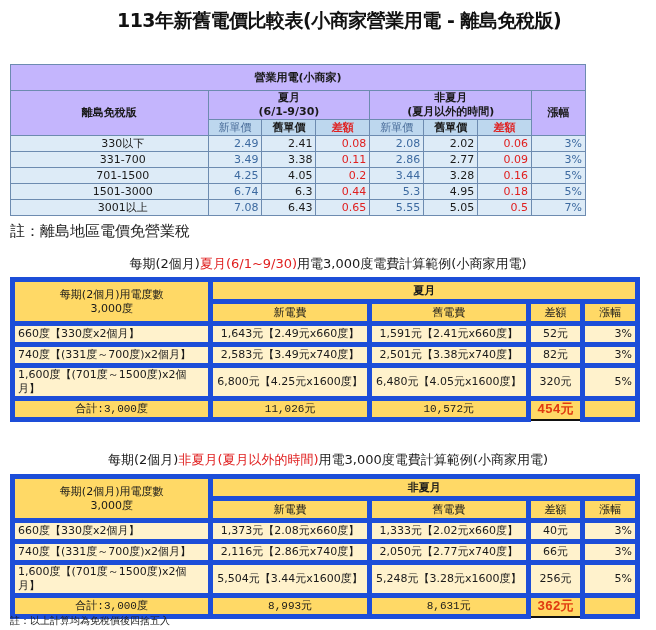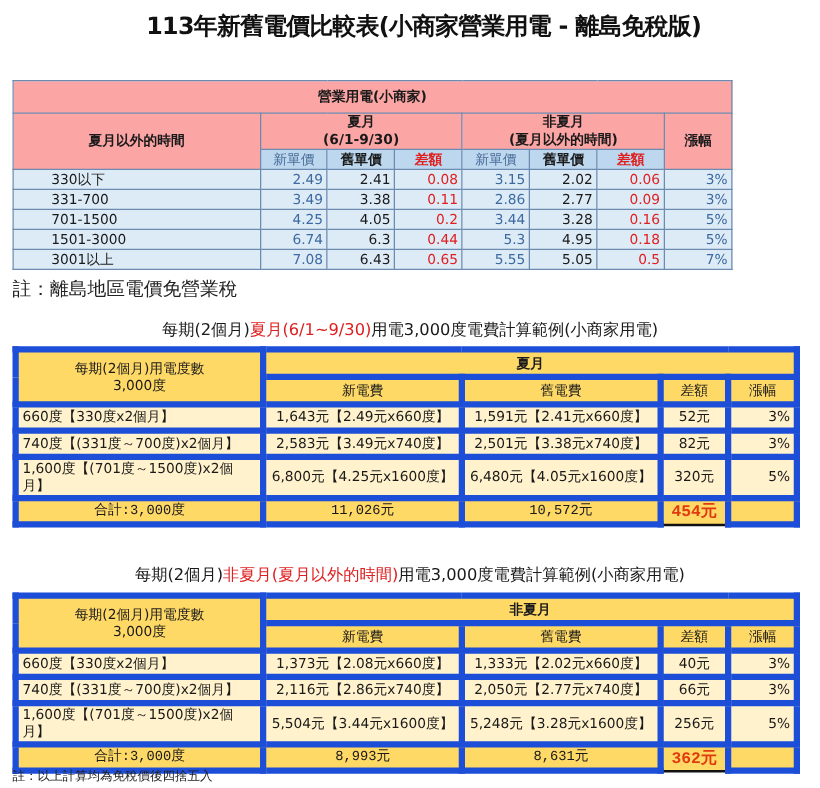--- a/index.html
+++ b/index.html
@@ -16,27 +16,27 @@
   }
   
   table { border-collapse: collapse; }
   .blue {
     position: absolute; left: 10px; top: 64px; width: 576px;
     font-size: 11px;
   }
   .blue td, .blue th {
     border: 1px solid #6d8bb0; padding: 0 3px; height: 16px; line-height: 14px;
   }
-  .blue .hdr { background: #fca5a5; font-weight: bold; color: #1a1a1a; text-align: center; }
+  .blue .hdr { background: #c4b5fd; font-weight: bold; color: #1a1a1a; text-align: center; }
   .blue .hdr-top { height: 26px; }
   .blue .sub { background: #bdd7ee; }
   .blue .sub-new { color: #4a6d9a; font-weight: normal; }
   .blue .sub-red { color: #e02020; }
   .blue td { background: #ddebf7; }
-  .blue td.lbl { text-align: left; padding-left: 30px; }
+  .blue td.lbl { text-align: center; padding-left: 30px; }
   .blue td.num { text-align: right; }
   .blue td.newp { color: #3d6aa0; }
   .blue td.red { color: #e02020; }
   .note1 { position: absolute; left: 10px; top: 222px; font-size: 15px; color: #222; }
 
   .caption {
     position: absolute; left: 0; width: 656px; text-align: center;
     font-size: 13px; color: #1a1a1a;
   }
   .caption .hl { color: #e02020; }
@@ -74,21 +74,21 @@
     <col style="width:54px">
       <col style="width:54px">
       <col style="width:54px">
       <col style="width:54px">
   </colgroup>
   <tbody>
       <tr>
     <th class="hdr hdr-top" colspan="8">營業用電(小商家)</th>
   </tr>
   <tr>
-    <th class="hdr" rowspan="2">夏月以外的時間</th>
+    <th class="hdr" rowspan="2">離島免稅版</th>
     <th class="hdr" colspan="3">
       <div>夏月</div>
       <div>(6/1-9/30)</div>
     </th>
     <th class="hdr" colspan="3">
       <div>非夏月</div>
       <div>(夏月以外的時間)</div>
     </th>
     <th class="hdr" rowspan="2">漲幅</th>
   </tr>
@@ -98,21 +98,21 @@
     <th class="hdr sub sub-red">差額</th>
     <th class="hdr sub sub-new">新單價</th>
     <th class="hdr sub">舊單價</th>
     <th class="hdr sub sub-red">差額</th>
   </tr>
   <tr>
     <td class="lbl">330以下</td>
     <td class="num newp">2.49</td>
     <td class="num">2.41</td>
     <td class="num red">0.08</td>
-    <td class="num newp">3.15</td>
+    <td class="num newp">2.08</td>
     <td class="num">2.02</td>
     <td class="num red">0.06</td>
     <td class="num newp">3%</td>
   </tr>
   <tr>
     <td class="lbl">331-700</td>
     <td class="num newp">3.49</td>
     <td class="num">3.38</td>
     <td class="num red">0.11</td>
     <td class="num newp">2.86</td>

